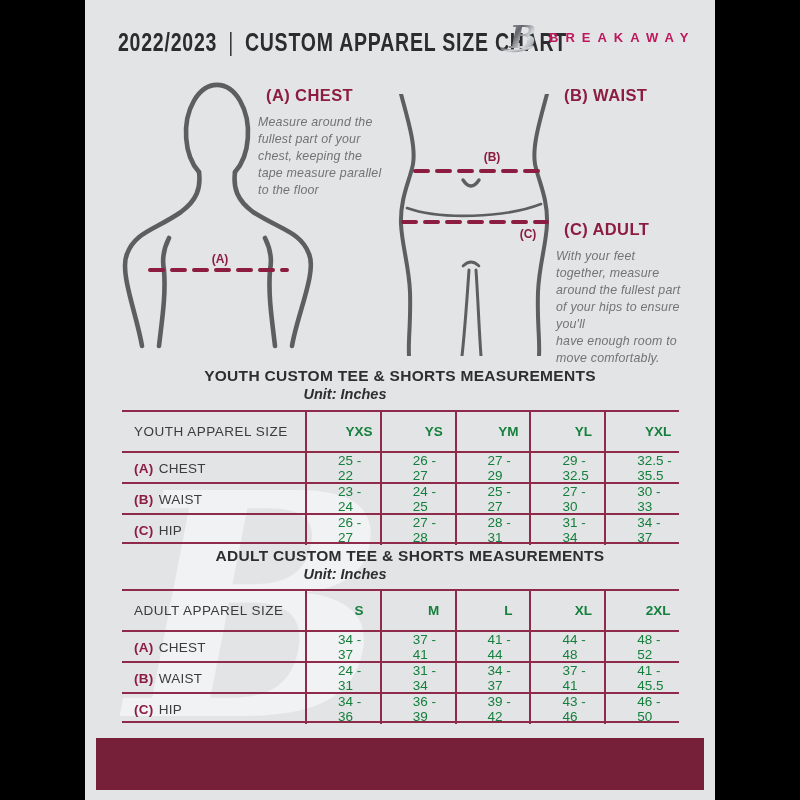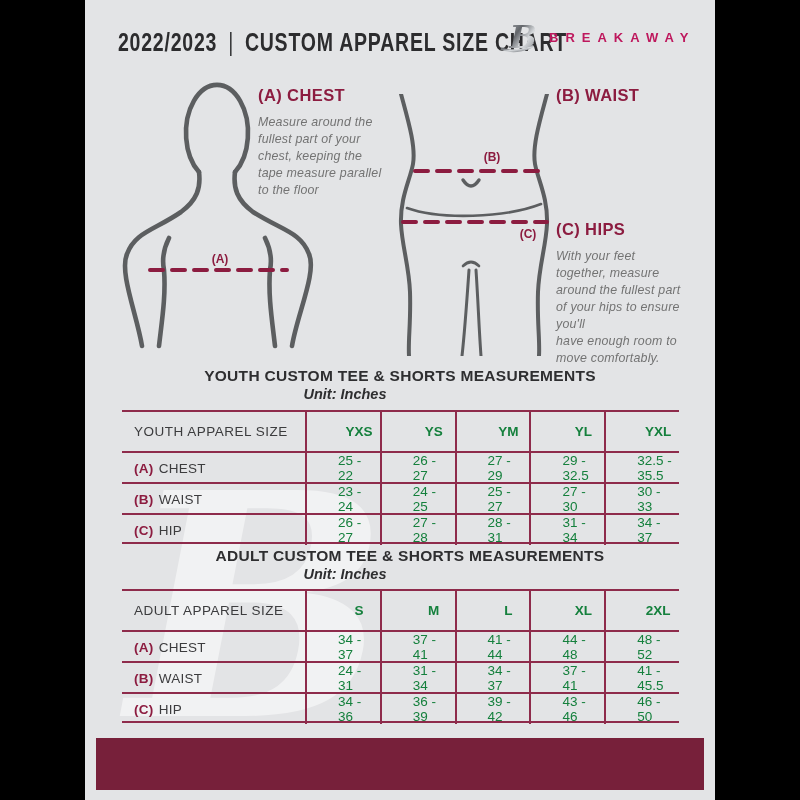--- a/index.html
+++ b/index.html
@@ -17,21 +17,21 @@
 
   
   .hdr-title{position:absolute;left:33px;top:28px;font-size:25px;font-weight:700;color:#2c2c2e;
     letter-spacing:1px;white-space:nowrap;transform:scaleX(0.78);transform-origin:0 50%;}
   .hdr-title .pipe{font-weight:400;color:#3a3a3c;margin:0 14px;}
   .brand{position:absolute;left:414px;top:16px;display:flex;align-items:center;gap:8px;}
   .brand-name{font-size:13px;font-weight:700;color:#be185d;letter-spacing:7px;white-space:nowrap;}
 
   
   .inst{position:absolute;}
-  .inst-h{font-size:16.5px;font-weight:700;color:var(--accent);letter-spacing:.4px;margin-bottom:9px;}
+  .inst-h{font-size:16.5px;font-weight:700;color:var(--accent);letter-spacing:.4px;margin-bottom:9px;margin-left:8px;}
   .inst-b{font-size:12.4px;font-style:italic;color:#737373;line-height:1.37;white-space:pre-line;letter-spacing:.2px;}
 
   .fig{position:absolute;}
   .marker{position:absolute;font-size:12px;font-weight:700;color:var(--accent);width:30px;text-align:center;}
 
   
   .sec-title{position:absolute;left:0;width:630px;text-align:center;font-size:15.5px;font-weight:700;color:#2e2e30;letter-spacing:.3px;}
   .sec-unit{position:absolute;left:0;width:520px;text-align:center;font-size:14.5px;font-weight:700;font-style:italic;color:#2e2e30;}
 
   
@@ -111,21 +111,21 @@
       <div class="inst-b">Measure around the
 fullest part of your
 chest, keeping the
 tape measure parallel
 to the floor</div>
     </div>
     <div class="inst" style="left:471px;top:86px;width:152px;">
       <div class="inst-h">(B) WAIST</div>
     </div>
     <div class="inst" style="left:471px;top:220px;width:152px;">
-      <div class="inst-h">(C) HIPS</div>
+      <div class="inst-h">(C) ADULT</div>
       <div class="inst-b">With your feet
 together, measure
 around the fullest part
 of your hips to ensure
 you'll
 have enough room to
 move comfortably.</div>
     </div>
 
     <div class="sec-title" style="top:367px;">YOUTH CUSTOM TEE &amp; SHORTS MEASUREMENTS</div>

